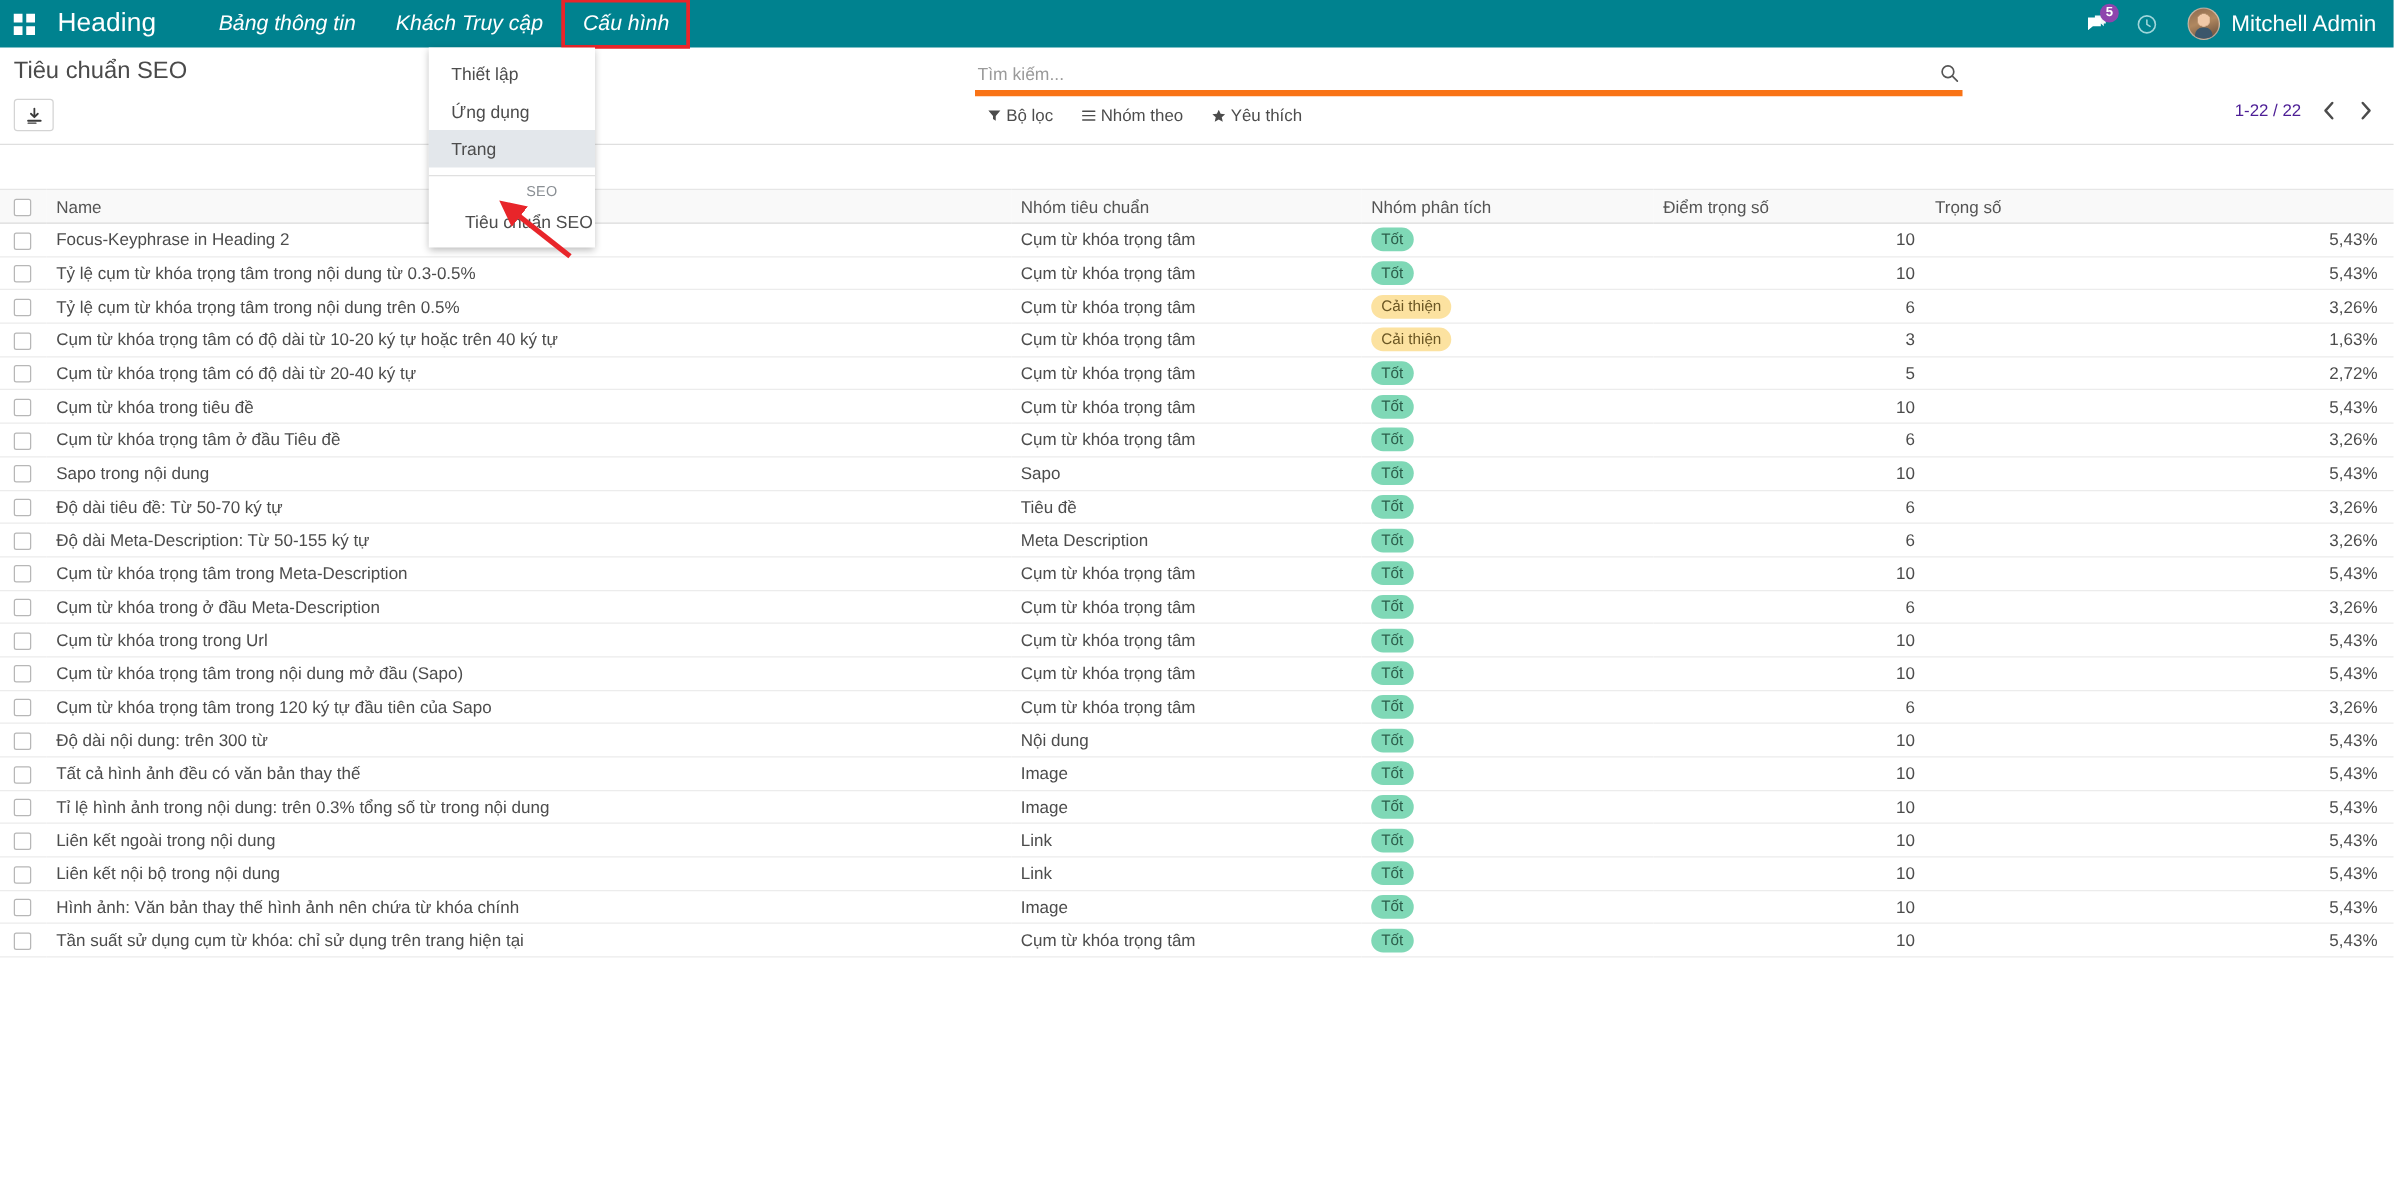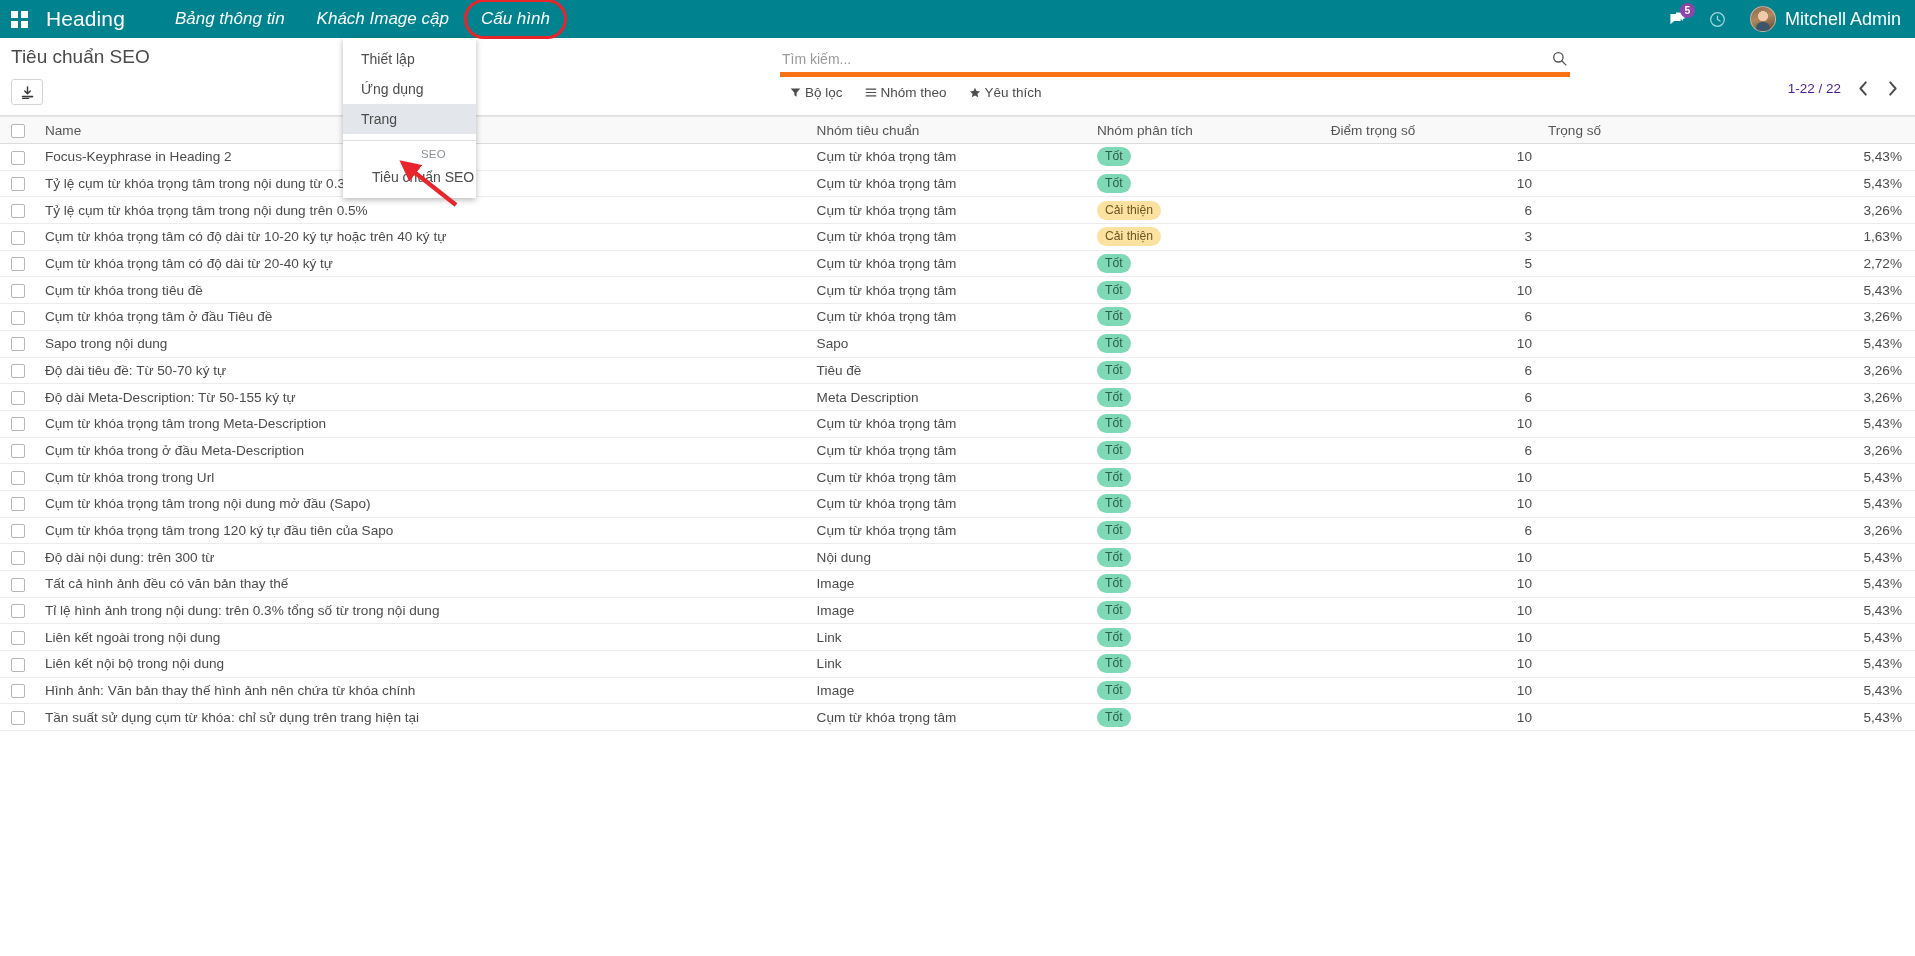--- a/index.html
+++ b/index.html
@@ -49,21 +49,20 @@
     white-space: nowrap;
     cursor: pointer;
     color: #ffffff;
     font-style: italic;
   }
   .menu-item.active-outline {
     outline: 3px solid #e8252a;
     outline-offset: -2px;
     position: relative;
     z-index: 40;
-    border-radius: 19px;
   }
   .nav-right {
     margin-left: auto;
     display: flex;
     align-items: center;
     padding-right: 14px;
     gap: 0px;
   }
   .nav-icon {
     position: relative;
@@ -233,21 +232,21 @@
     font-size: 13.5px;
     color: #4c1d95;
   }
   .pager-btn {
     cursor: pointer;
     width: 16px; height: 20px;
     display: flex; align-items: center; justify-content: center;
   }
 
   
-  .table-wrap { width: 100%; }
+  .table-wrap { width: 100%; margin-top: 35px; }
   table.list {
     width: 100%;
     border-collapse: collapse;
     font-size: 13.6px;
     color: #4c4c4c;
     table-layout: fixed;
   }
   table.list thead th {
     background: #f9f9f9;
     border-bottom: 1px solid #dcdcdc;
@@ -306,21 +305,21 @@
     <span class="g">
       <i></i>
         <i></i>
         <i></i>
         <i></i>
     </span>
   </div>
   <div class="brand">Heading</div>
 
   <div class="menu-item">Bảng thông tin</div>
-  <div class="menu-item">Khách Image cập</div>
+  <div class="menu-item">Khách Truy cập</div>
   <div class="menu-item active-outline">Cấu hình</div>
 
   <div class="nav-right">
     <div class="nav-icon">
       <svg width="19" height="19" viewBox="0 0 24 24">
         <path d="M3 5h13v9H8l-5 4V5z" fill="#ffffff"></path>
         <path d="M10 3h11v8h-2v3l-3-3h-6V3z" fill="#ffffff" opacity=".95"></path>
       </svg>
       <span class="badge-count">5</span>
     </div>

